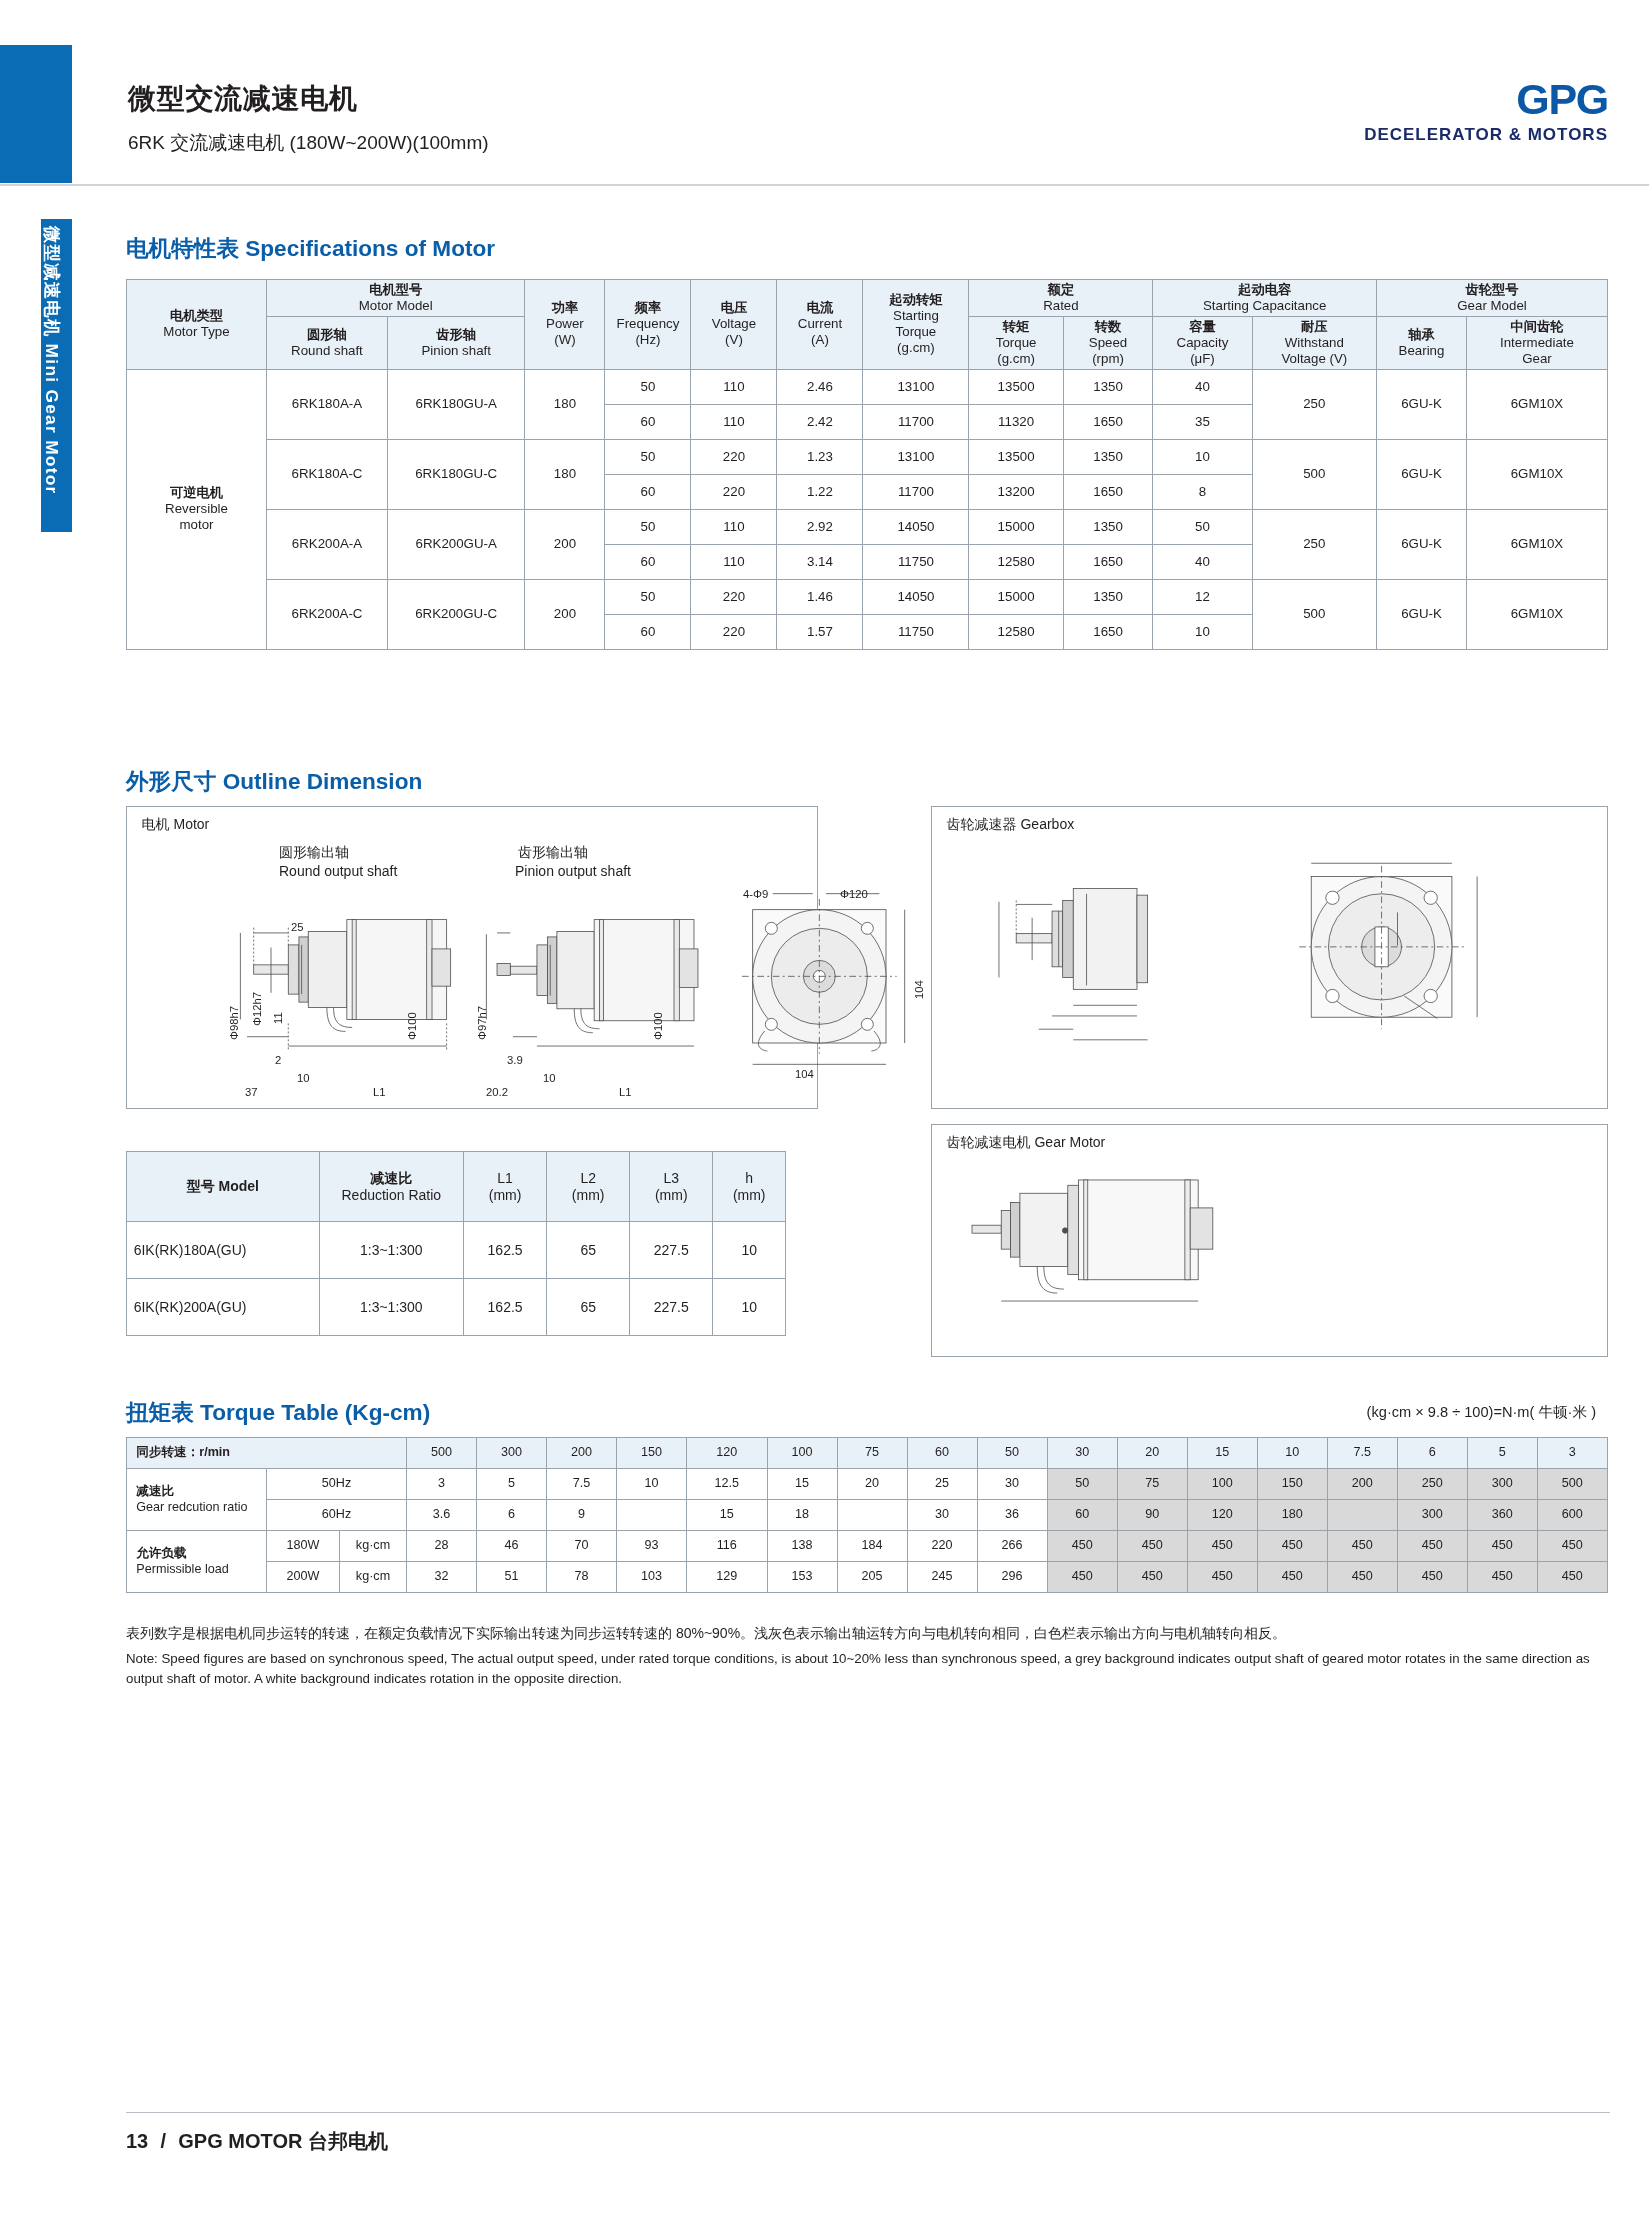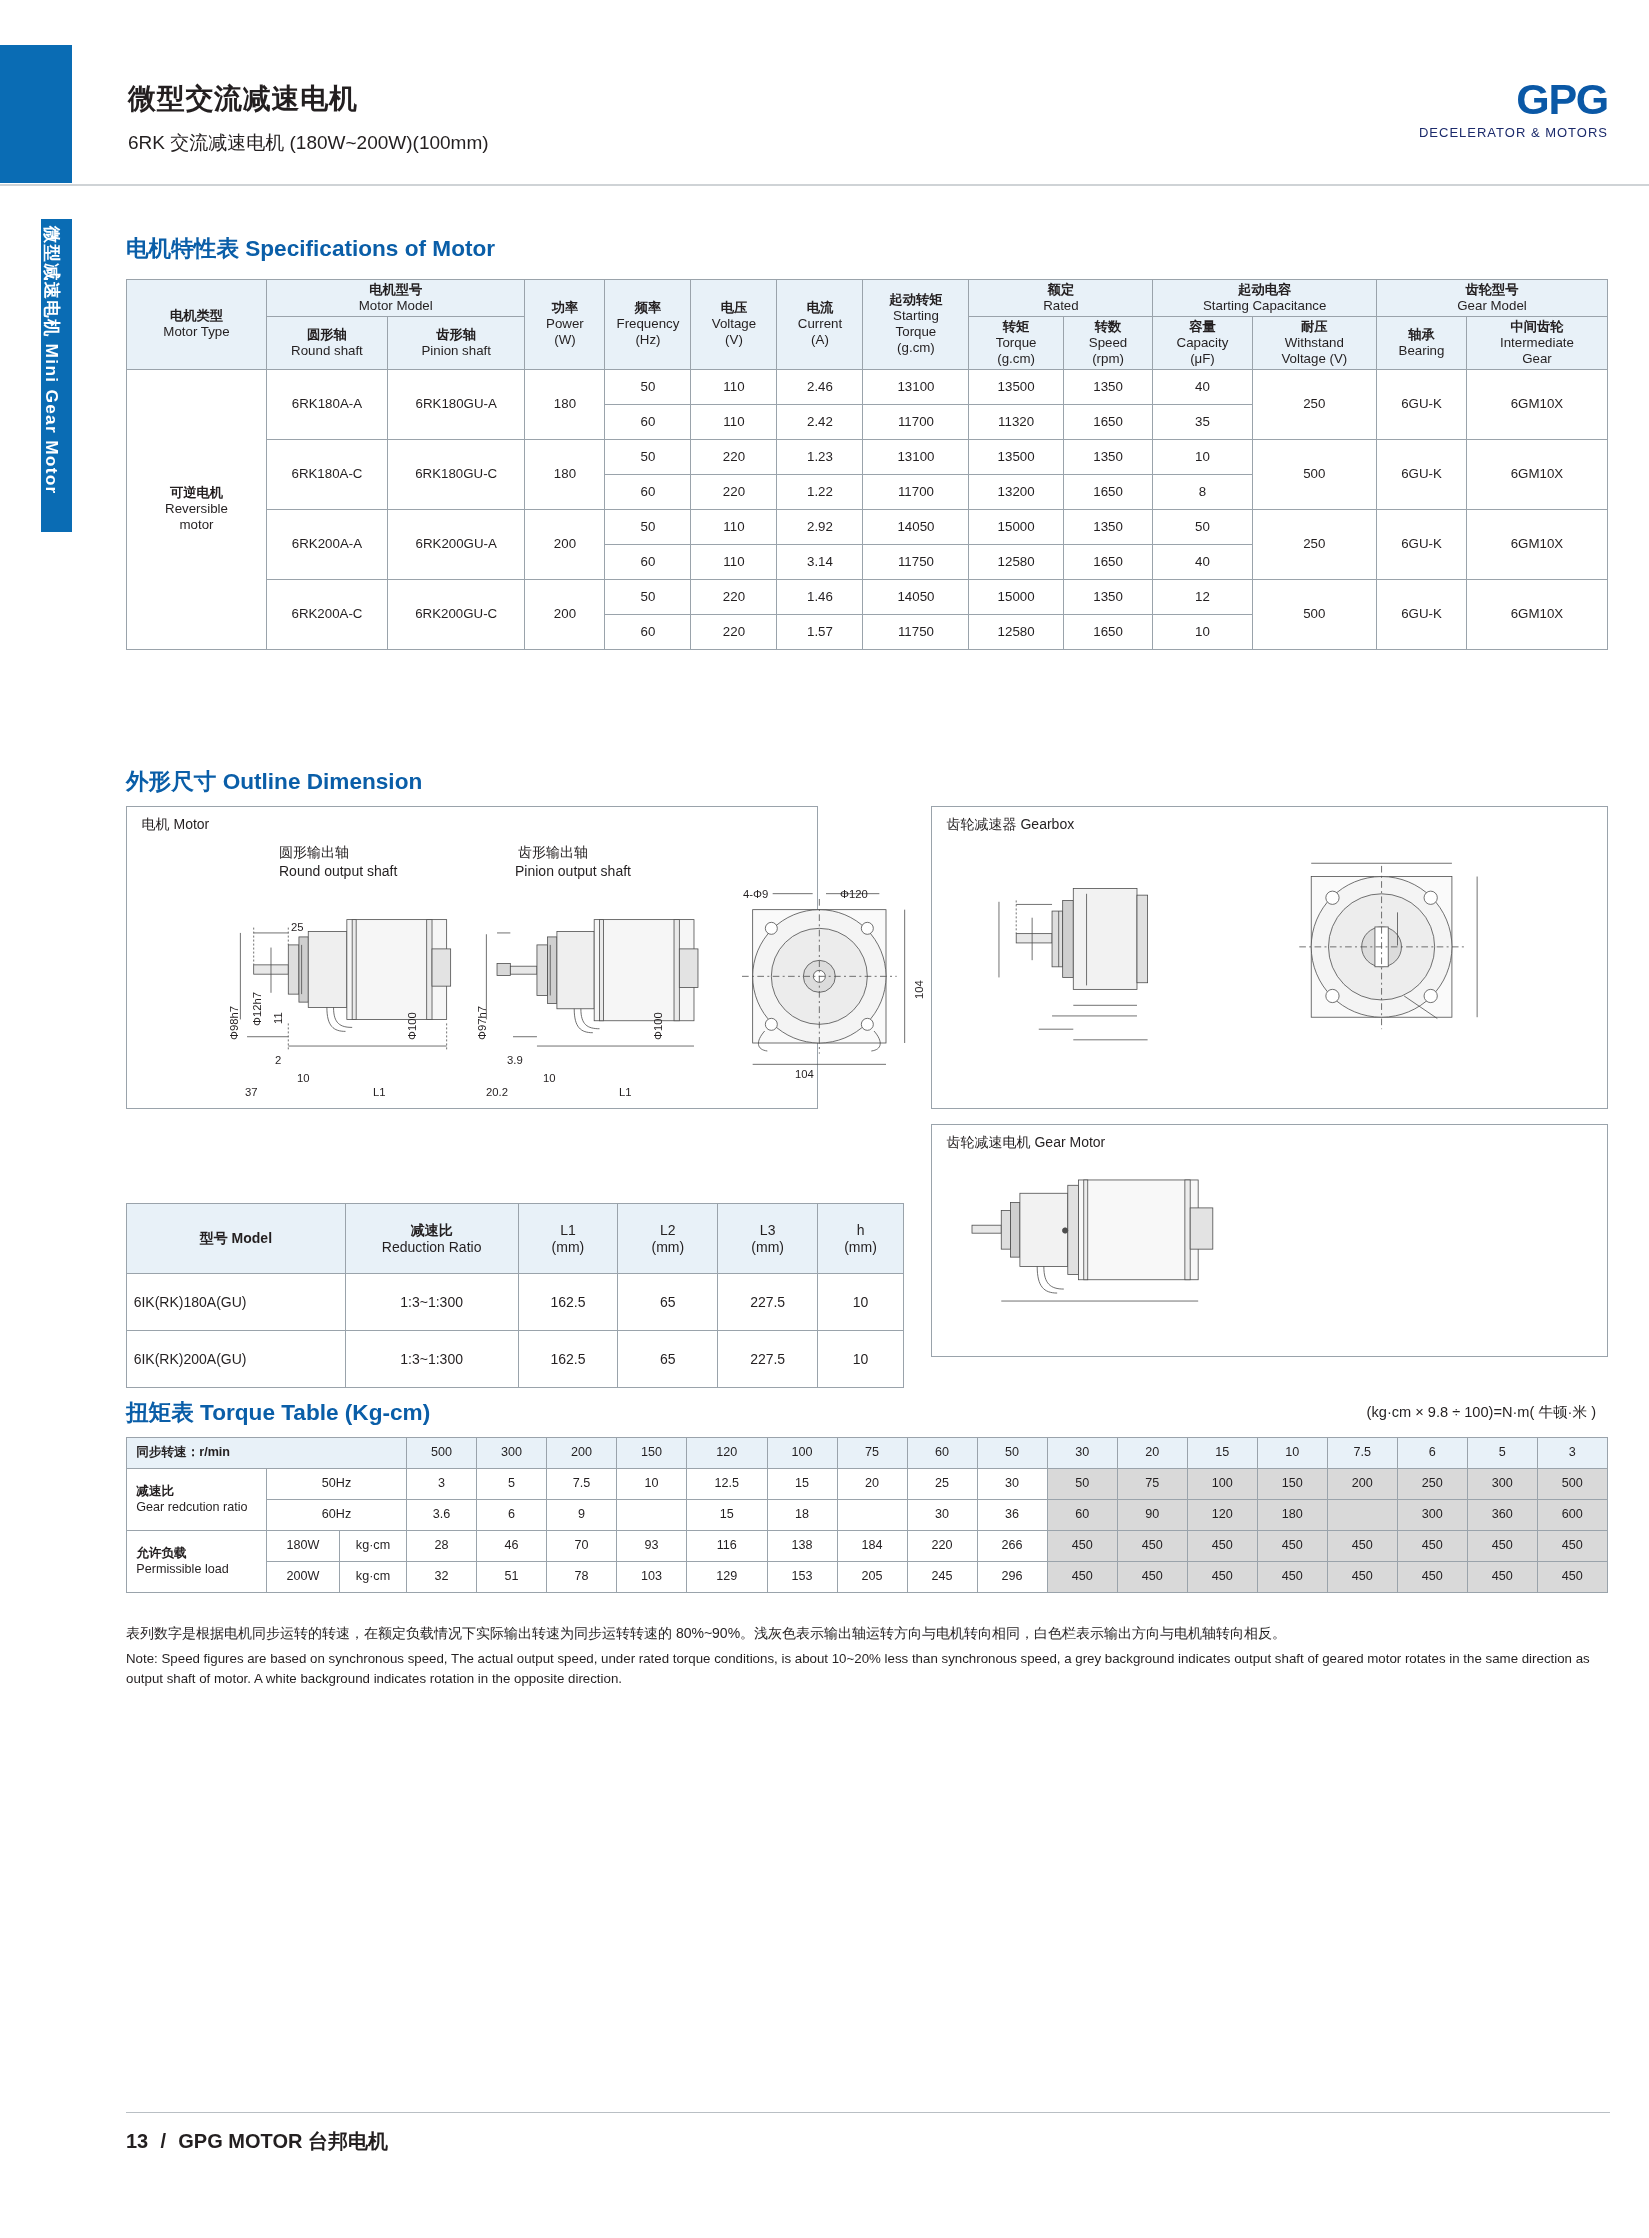--- a/index.html
+++ b/index.html
@@ -30,21 +30,21 @@
   }
   .hdr-sub .en { font-family:"Liberation Sans", sans-serif; }
   .logo-wrap {
     position:absolute; right:41px; top:78px; width:279px; text-align:right;
   }
   .logo-mark {
     font-size:43px; font-weight:bold; color:#0a58a6; letter-spacing:-1.3px;
     font-family:"Liberation Sans", sans-serif; line-height:1;
   }
   .logo-sub {
-    margin-top:4px; font-size:13px; font-weight:normal; color:#1b2a6b; letter-spacing:1px;
+    margin-top:4px; font-size:17px; font-weight:bold; color:#1b2a6b; letter-spacing:1px;
   }
   .hdr-rule {
     position:absolute; left:0; top:184px; width:1649px; height:2px; background:#cfd3d6;
   }
   
   .vtab {
     position:absolute; left:41px; top:219px; width:31px; height:313px;
     background:#0a6cb4; color:#fff;
   }
   .vtab span {
@@ -106,21 +106,21 @@
   
   .ftr-rule { position:absolute; left:126px; top:2112px; width:1484px; height:1.3px; background:#b9bfc4; }
   .ftr {
     position:absolute; left:126px; top:2128px;
     font-size:20px; font-weight:bold; color:#231f20;
   }
   .unit-note {
     position:absolute; right:53px; top:1403px; font-size:14.6px; color:#231f20;
   }
   
-  #redtbl { left:126px; top:1203px; width:778px; font-size:14px; }
+  #redtbl { left:126px; top:1151px; width:660px; font-size:14px; }
   #redtbl th, #redtbl td { border:0.7px solid #9aa3ab; padding:4px 1.3px; }
   #redtbl thead th { background:#e8f1f8; }
 </style>
 </head>
 <body>
 
 <div class="hdr-bar">
   <div class="hdr-blue"></div>
   <div class="hdr-title">微型交流减速电机</div>
   <div class="hdr-sub">

